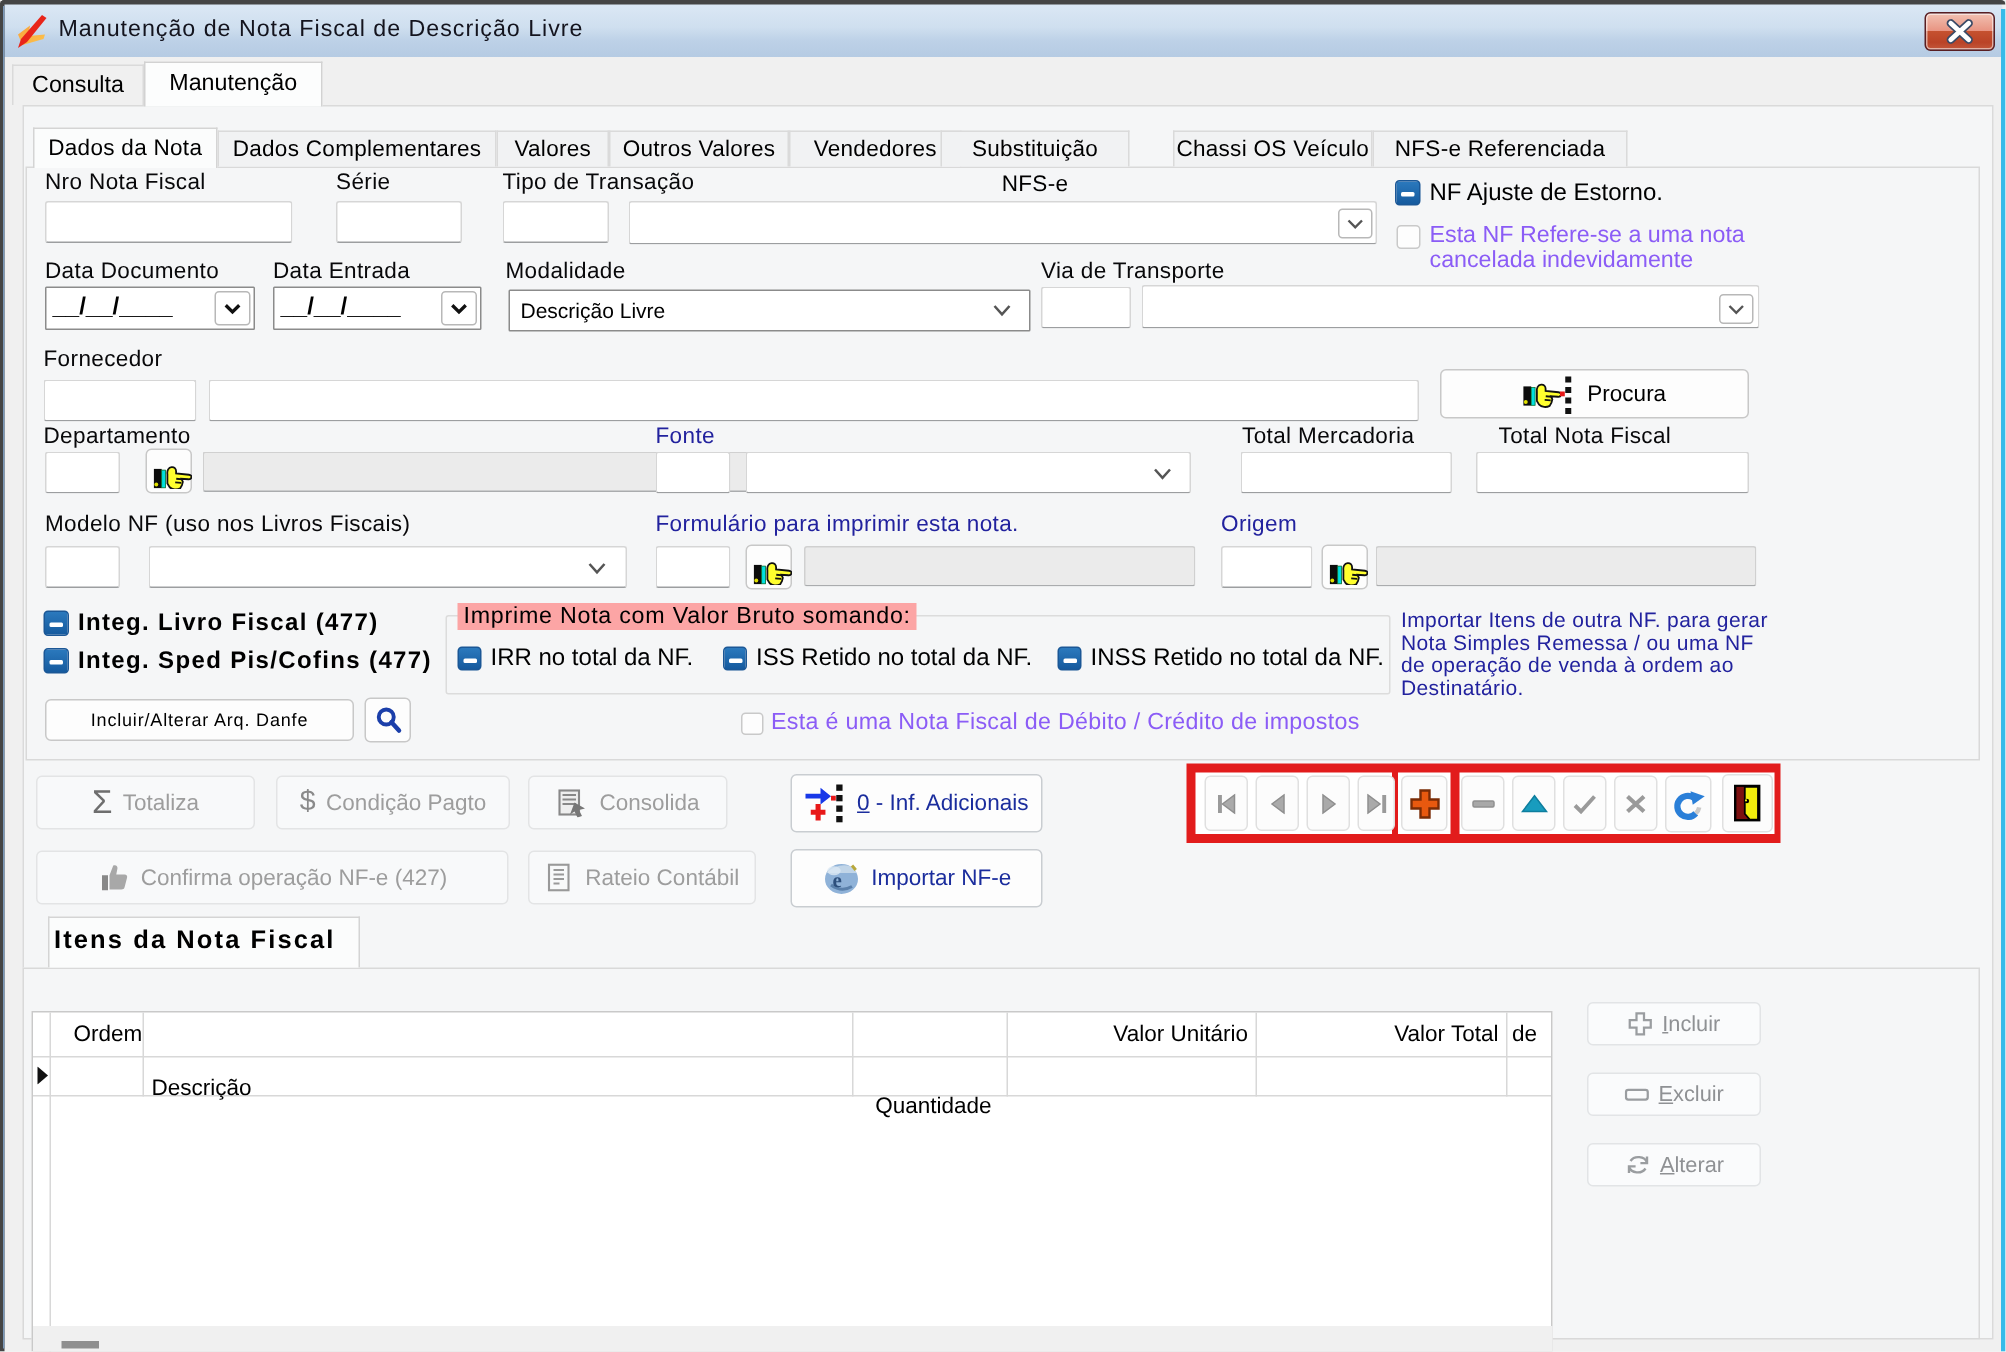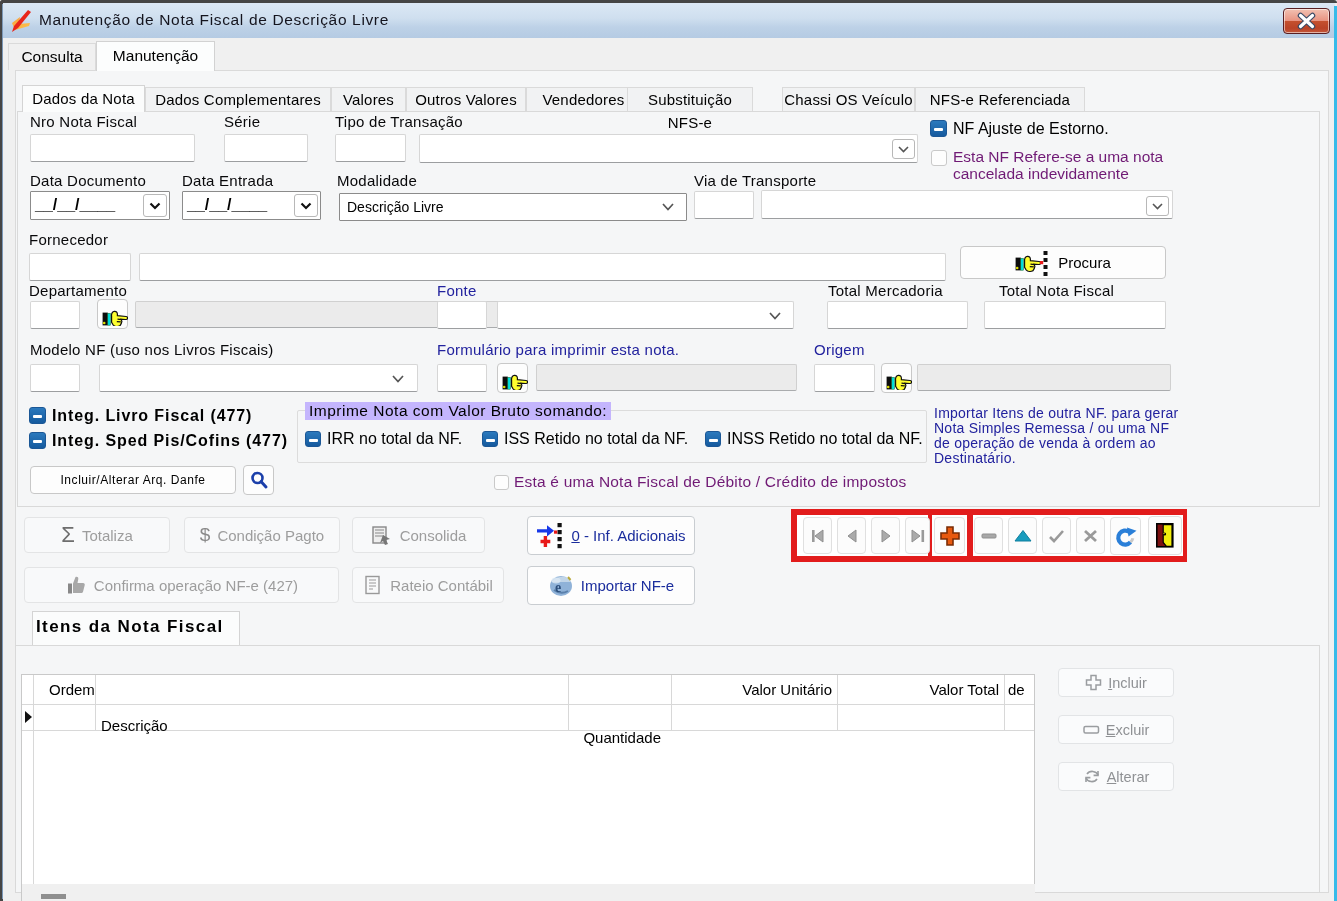--- a/index.html
+++ b/index.html
@@ -41,32 +41,32 @@
 .fld.dis { background:#ebebeb; border-color:#d0d0d0; border-bottom-color:#aaacae; }
 .combo { position:absolute; background:#fff; border:1px solid #8b8b8b; border-radius:1px; z-index:5; font-size:14px; color:#000; }
 .chevbox { position:absolute; border:1px solid #b8b8b8; border-radius:3px; background:#fff; z-index:6; }
 svg { display:block; }
 
 .cbb { position:absolute; width:17px; height:17px; border-radius:3px; z-index:5;
   background:linear-gradient(#2b79bd,#155a9e); border:1px solid #1b5796; }
 .cbb:after { content:""; position:absolute; left:3px; top:7px; width:9px; height:2.5px; background:#fff; border-radius:1px; }
 .cbw { position:absolute; width:16px; height:16px; border-radius:3px; z-index:5; background:#fdfdfd; border:1px solid #c9c9c9; }
 .cbt { position:absolute; font-size:16px; line-height:16.5px; color:#000; white-space:nowrap; z-index:5; }
-.cbt.gray { color:#701a75; }
+.cbt.gray { color:#8b5cf6; }
 .cbt.b { font-weight:bold; font-size:16px; letter-spacing:0.9px; color:#000; }
 
 .btn { position:absolute; border-radius:4px; font-size:15px; z-index:5;
   display:flex; align-items:center; justify-content:center; white-space:nowrap; }
 .btn.en { background:#fdfdfd; border:1px solid #c8c8c8; color:#000; }
 .btn.nav2 { background:#fdfdfd; border:1px solid #c9cdd1; color:#1b2d9d; font-size:15px; }
 .btn.dis { background:#f8f9fa; border:1px solid #e3e4e5; color:#9d9d9d; }
 .btn .ic { margin-right:7px; display:flex; align-items:center; }
 
 #grp { position:absolute; left:297px; top:410px; width:630px; height:53px; border:1px solid #dcdcdc; border-radius:2px; z-index:4; }
-#grplbl { position:absolute; left:305px; top:402px; font-size:15.5px; letter-spacing:0.5px; color:#000; background:#c4b5fd; padding:0 4px; z-index:5; white-space:nowrap; }
+#grplbl { position:absolute; left:305px; top:402px; font-size:15.5px; letter-spacing:0.5px; color:#000; background:#fca5a5; padding:0 4px; z-index:5; white-space:nowrap; }
 
 .red { position:absolute; background:#e21c1c; z-index:7; }
 .navwhite { position:absolute; background:#fff; z-index:8; }
 .navbtn { position:absolute; background:#fcfcfc; border:1px solid #e0e0e0; border-radius:4px; z-index:9;
   display:flex; align-items:center; justify-content:center; }
 
 #gridwrap { position:absolute; left:15px; top:645px; width:1305px; height:248px; background:#f5f6f7; border:1px solid #d9d9d9; z-index:2; }
 #grid { position:absolute; left:21px; top:674px; width:1014px; height:227px; background:#fff; border:1px solid #c9c9c9; z-index:5; }
 .gcol { position:absolute; top:0; width:1px; background:#d8d8d8; }
 .ghdr { position:absolute; top:6px; font-size:15px; color:#000; z-index:6; white-space:nowrap; }

